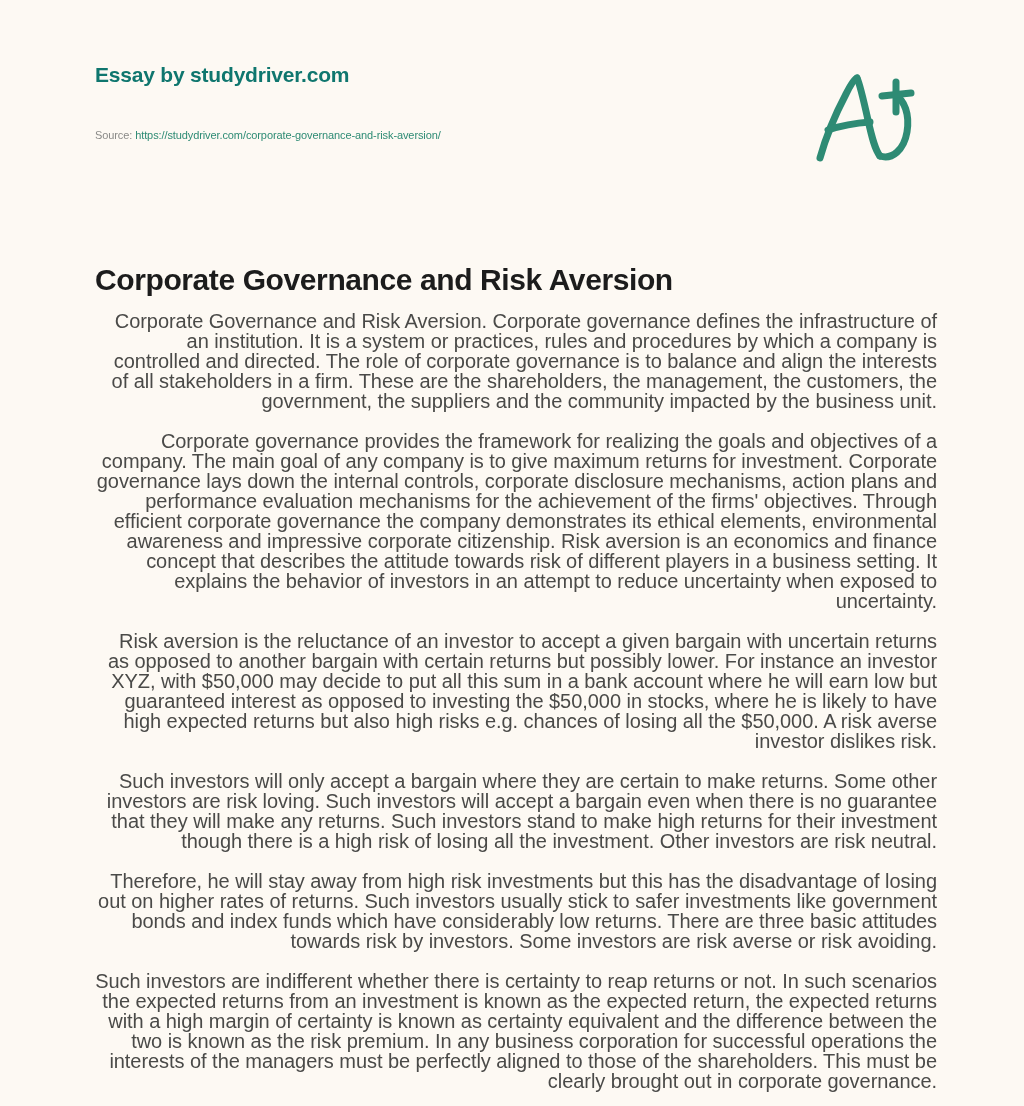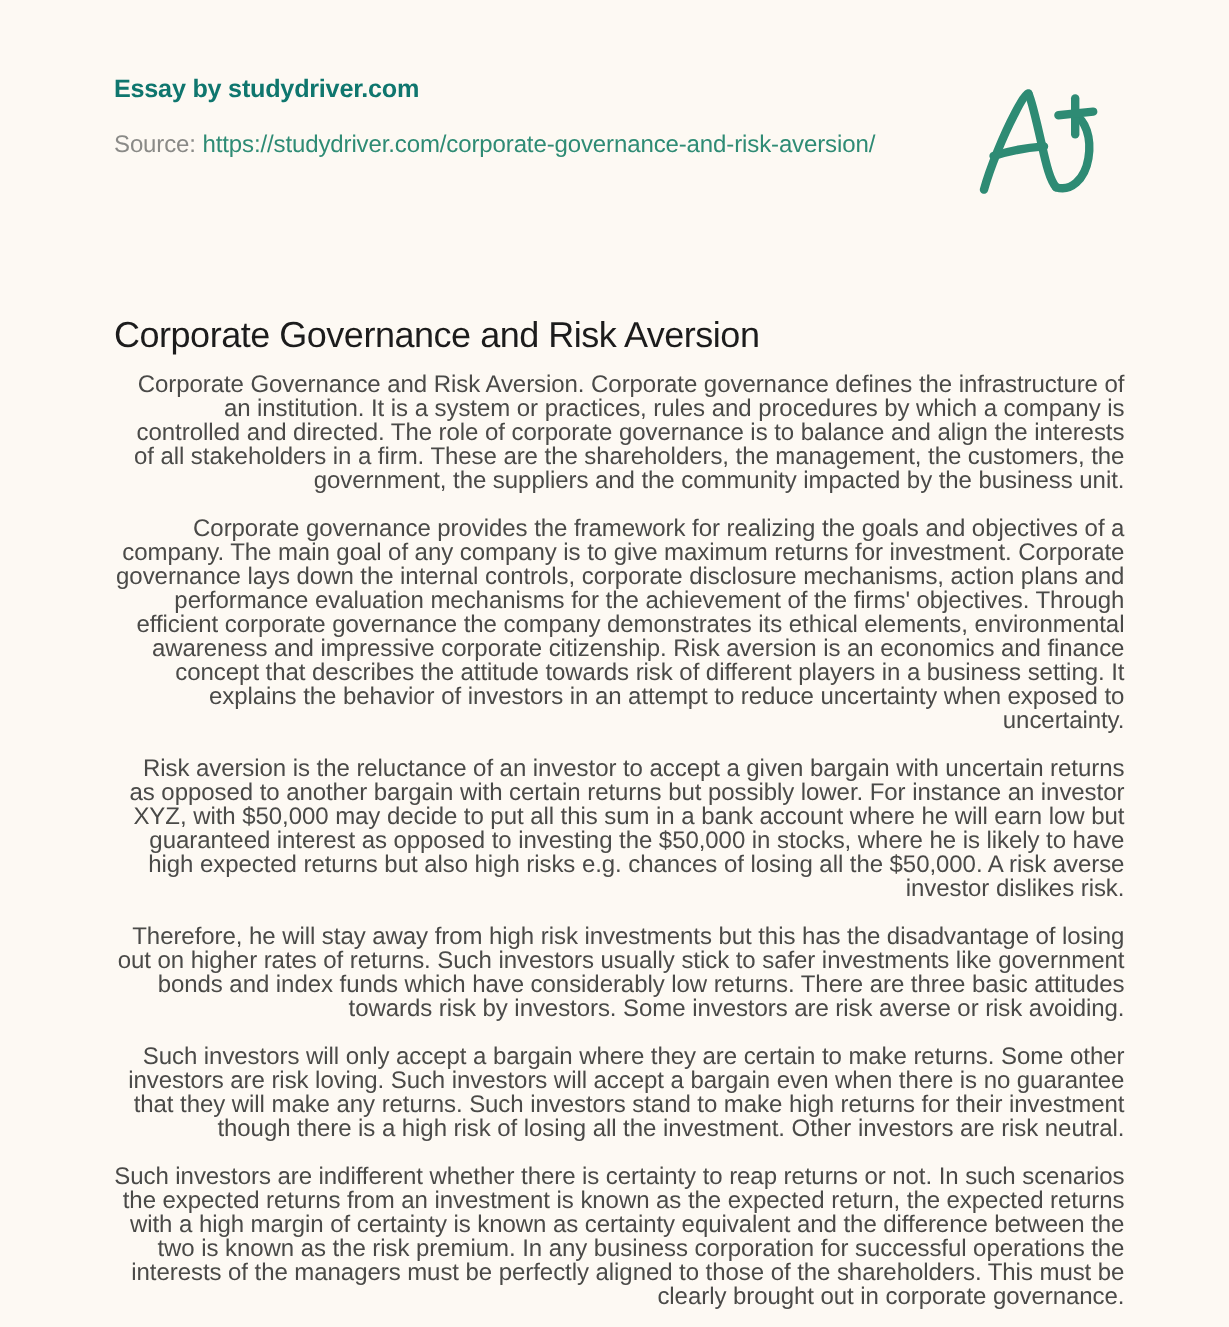--- a/index.html
+++ b/index.html
@@ -39,22 +39,22 @@
     font-size: 21px;
     font-weight: bold;
     color: #0f766e;
     letter-spacing: -0.2px;
     white-space: nowrap;
   }
 
   .source-line {
     position: absolute;
     left: 95px;
-    top: 110px;
-    font-size: 20px;
+    top: 129px;
+    font-size: 11px;
     color: #8a8a87;
     white-space: nowrap;
     letter-spacing: -0.1px;
   }
 
   .source-label {
     color: #8a8a87;
   }
 
   .source-url {
@@ -75,21 +75,21 @@
     width: 120px;
     height: 100px;
   }
 
   
   .title {
     position: absolute;
     left: 95px;
     top: 243px;
     font-size: 30px;
-    font-weight: normal;
+    font-weight: bold;
     color: #1c1c1c;
     letter-spacing: -0.4px;
     white-space: nowrap;
   }
 
   
   .body-copy {
     position: absolute;
     left: 95px;
     top: 311px;
@@ -142,18 +142,18 @@
       </svg>
     </div>
   </div>
 
   <h1 class="title">Corporate Governance and Risk Aversion</h1>
 
   <div class="body-copy">
     <p>Corporate Governance and Risk Aversion. Corporate governance defines the infrastructure of an institution. It is a system or practices, rules and procedures by which a company is controlled and directed. The role of corporate governance is to balance and align the interests of all stakeholders in a firm. These are the shareholders, the management, the customers, the government, the suppliers and the community impacted by the business unit.</p>
     <p>Corporate governance provides the framework for realizing the goals and objectives of a company. The main goal of any company is to give maximum returns for investment. Corporate governance lays down the internal controls, corporate disclosure mechanisms, action plans and performance evaluation mechanisms for the achievement of the firms' objectives. Through efficient corporate governance the company demonstrates its ethical elements, environmental awareness and impressive corporate citizenship. Risk aversion is an economics and finance concept that describes the attitude towards risk of different players in a business setting. It explains the behavior of investors in an attempt to reduce uncertainty when exposed to uncertainty.</p>
     <p>Risk aversion is the reluctance of an investor to accept a given bargain with uncertain returns as opposed to another bargain with certain returns but possibly lower. For instance an investor XYZ, with $50,000 may decide to put all this sum in a bank account where he will earn low but guaranteed interest as opposed to investing the $50,000 in stocks, where he is likely to have high expected returns but also high risks e.g. chances of losing all the $50,000. A risk averse investor dislikes risk.</p>
+    <p>Such investors will only accept a bargain where they are certain to make returns. Some other investors are risk loving. Such investors will accept a bargain even when there is no guarantee that they will make any returns. Such investors stand to make high returns for their investment though there is a high risk of losing all the investment. Other investors are risk neutral.</p>
     <p>Therefore, he will stay away from high risk investments but this has the disadvantage of losing out on higher rates of returns. Such investors usually stick to safer investments like government bonds and index funds which have considerably low returns. There are three basic attitudes towards risk by investors. Some investors are risk averse or risk avoiding.</p>
-    <p>Such investors will only accept a bargain where they are certain to make returns. Some other investors are risk loving. Such investors will accept a bargain even when there is no guarantee that they will make any returns. Such investors stand to make high returns for their investment though there is a high risk of losing all the investment. Other investors are risk neutral.</p>
     <p>Such investors are indifferent whether there is certainty to reap returns or not. In such scenarios the expected returns from an investment is known as the expected return, the expected returns with a high margin of certainty is known as certainty equivalent and the difference between the two is known as the risk premium. In any business corporation for successful operations the interests of the managers must be perfectly aligned to those of the shareholders. This must be clearly brought out in corporate governance.</p>
   </div>
 
 </div>
 
 </body></html>

